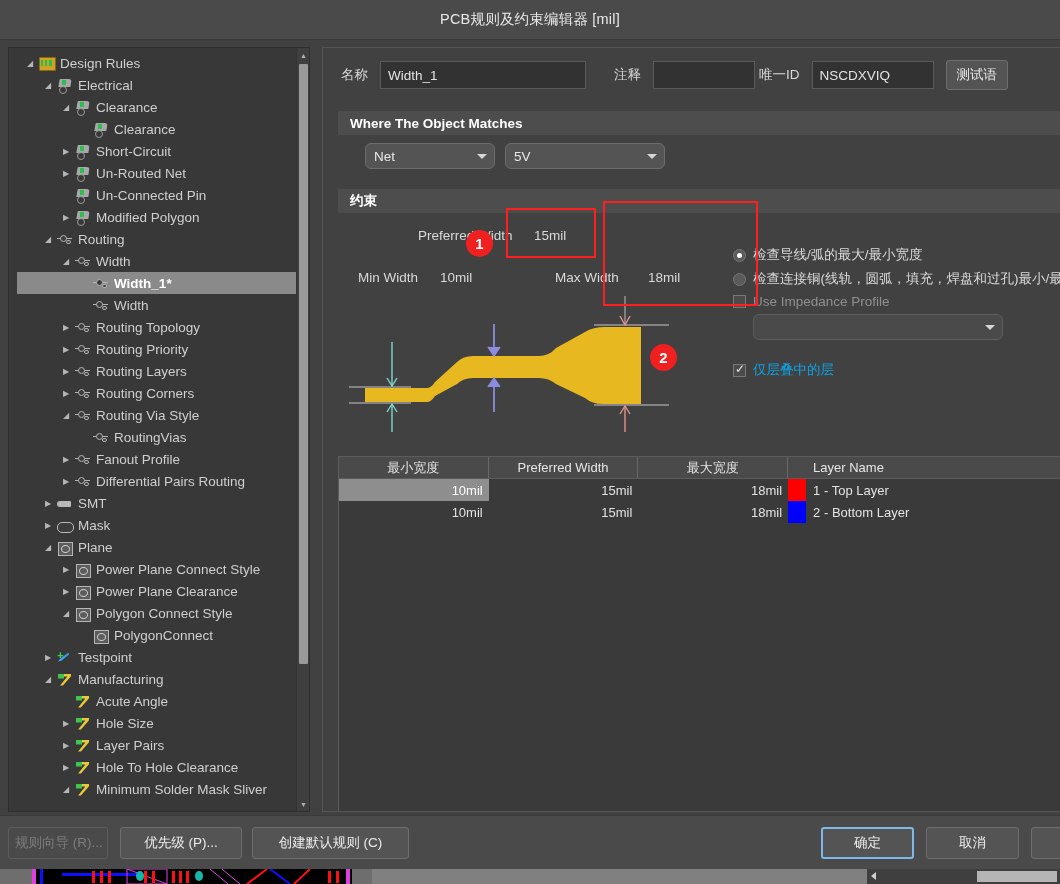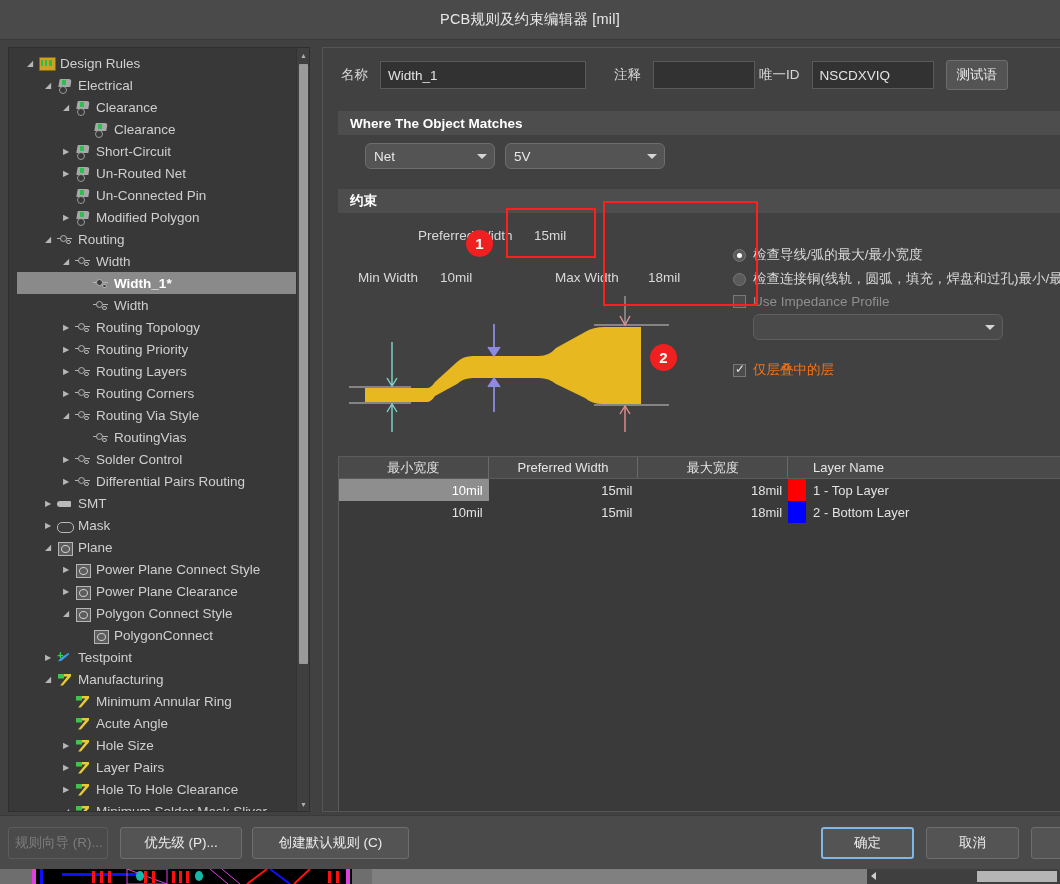--- a/index.html
+++ b/index.html
@@ -559,21 +559,21 @@
             <span class="ico route">
               <i></i>
             </span>
             <span class="lbl">RoutingVias</span>
           </div>
           <div class="tnode" style="padding-left: 42px;">
             <span class="arrow collapsed"></span>
             <span class="ico route">
               <i></i>
             </span>
-            <span class="lbl">Solder Control</span>
+            <span class="lbl">Fanout Profile</span>
           </div>
           <div class="tnode" style="padding-left: 42px;">
             <span class="arrow collapsed"></span>
             <span class="ico route">
               <i></i>
             </span>
             <span class="lbl">Differential Pairs Routing</span>
           </div>
           <div class="tnode" style="padding-left: 24px;">
             <span class="arrow collapsed"></span>
@@ -614,25 +614,20 @@
             <span class="arrow collapsed"></span>
             <span class="ico test">
               <i>+</i>
             </span>
             <span class="lbl">Testpoint</span>
           </div>
           <div class="tnode" style="padding-left: 24px;">
             <span class="arrow expanded"></span>
             <span class="ico manu"></span>
             <span class="lbl">Manufacturing</span>
-          </div>
-          <div class="tnode" style="padding-left: 42px;">
-            <span class="arrow none"></span>
-            <span class="ico manu"></span>
-            <span class="lbl">Minimum Annular Ring</span>
           </div>
           <div class="tnode" style="padding-left: 42px;">
             <span class="arrow none"></span>
             <span class="ico manu"></span>
             <span class="lbl">Acute Angle</span>
           </div>
           <div class="tnode" style="padding-left: 42px;">
             <span class="arrow collapsed"></span>
             <span class="ico manu"></span>
             <span class="lbl">Hole Size</span>
@@ -732,21 +727,21 @@
         <span>检查连接铜(线轨，圆弧，填充，焊盘和过孔)最小/最</span>
       </div>
       <div class="chk-row" style="left:410px; top:246px; color:#8f8f8f;">
         <span class="chkbox"></span>
         <span>Use Impedance Profile</span>
       </div>
       <div class="ddl" style="left:430px; top:266px; width:250px; background:#4a4a4a; border-color:#5e5e5e;">
         <span></span>
         <span class="cap"></span>
       </div>
-      <div class="chk-row" style="left:410px; top:313px; color:#f97316;">
+      <div class="chk-row" style="left:410px; top:313px; color:#0ea5e9;">
         <span class="chkbox on"></span>
         <span>仅层叠中的层</span>
       </div>
 
       <div class="annbox" style="left:183px; top:160px; width:90px; height:50px;"></div>
       <div class="annbox" style="left:280px; top:153px; width:155px; height:105px;"></div>
       <div class="badge" style="left:143px; top:182px;">1</div>
       <div class="badge" style="left:327px; top:296px;">2</div>
 
       <div class="tblwrap">

